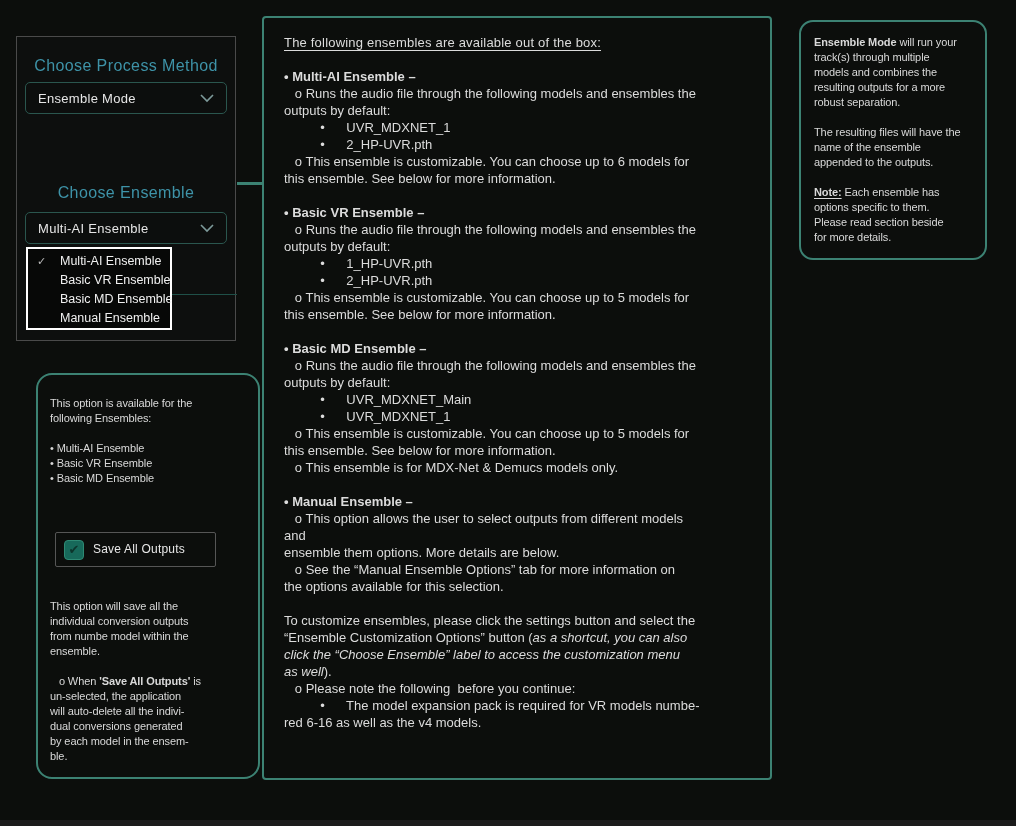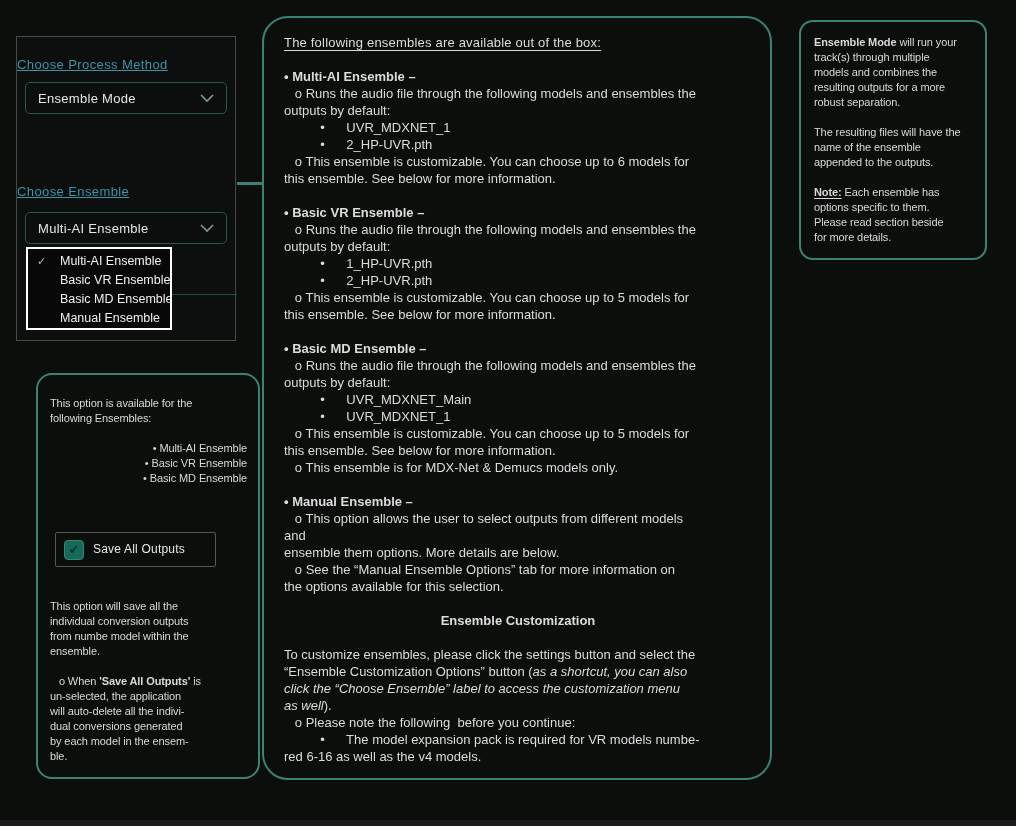--- a/index.html
+++ b/index.html
@@ -12,22 +12,22 @@
     overflow:hidden;
   }
   .bottom-strip{ position:absolute; left:0; bottom:0; width:1016px; height:6px; background:#1c1c1c; }
 
   
   .process-panel{
     position:absolute; left:16px; top:36px; width:220px; height:305px;
     background:#0d0f0e; border:1px solid #4a4a4a;
   }
   .teal-label{
-    color:#3e93a8; font-size:13px; letter-spacing:.4px;
-    position:absolute; width:100%;text-decoration:underline;
+    color:#3e93a8; font-size:16px; text-align:center; letter-spacing:.4px;
+    position:absolute; width:100%;
   }
   .method-label{ top:20px; }
   .ensemble-label{ top:147px; }
   .selectbox{
     position:absolute; left:8px; width:202px; height:32px;
     border:1px solid #2a564e; border-radius:5px; background:#0c0e0d;
     display:flex; align-items:center; padding:0 12px; cursor:default;
   }
   .select-method{ top:45px; }
   .select-ensemble{ top:175px; }
@@ -54,39 +54,39 @@
 
   
   .round-panel{ position:absolute; border:2px solid #3c8273; border-radius:16px; background:#0c0e0c; }
 
   
   .save-panel{ left:36px; top:373px; width:224px; height:406px; padding:21px 11px 0 12px;
                font-size:11px; line-height:15px; color:#d9d9d9; letter-spacing:-.1px; }
   .pre{ white-space:pre-wrap; }
   .save-panel .intro{ margin-bottom:15px; }
   .save-panel .ens-list{ }
-  .save-list-line{ height:15px;text-align:right; }
+  .save-list-line{ height:15px; }
   .checkbox-box{
     margin:46px 0 0 5px; width:161px; height:35px; border:1px solid #565656; border-radius:2px;
     display:flex; align-items:center; padding:0 8px; cursor:default;
   }
   .checkbox{
     width:20px; height:20px; background:#17695a; border:1px solid #2e8a74; border-radius:4px;
     display:flex; align-items:center; justify-content:center; flex:0 0 auto;
   }
   .checkbox .tick{ color:#0c352c; font-size:13px; font-family:"DejaVu Sans", sans-serif; line-height:1; }
   .checkbox-label{ margin-left:9px; color:#e8e8e8; font-size:12px; letter-spacing:.2px; }
   .save-panel .desc1{ margin-top:32px; }
   .save-panel .desc2{ margin-top:15px; }
   .b{ font-weight:bold; }
   .bu{ font-weight:bold; text-decoration:underline; text-underline-offset:2px; }
   .i{ font-style:italic; }
 
   
-  .doc-panel{ left:262px; top:16px; width:510px; height:764px; border-radius:26px;
+  .doc-panel{ left:262px; top:16px; width:510px; height:764px; border-radius:4px;
               padding:16px 18px 0 20px; font-size:13px; line-height:17px; color:#dcdcdc; }
   .doc-heading{
     text-decoration:underline; text-underline-offset:3px; margin-bottom:17px; letter-spacing:.2px;
   }
   .doc-section{ margin-bottom:17px; }
   .sec-title{ font-weight:bold; height:17px; }
   .doc-line{ min-height:17px; white-space:pre-wrap; }
   .custom-title{ font-weight:bold; text-align:center; margin:0 0 17px 0; height:17px; }
   .custom-para{ white-space:pre-wrap; }
 
@@ -221,21 +221,20 @@
     <div>
 
     <div class="doc-line">   o This option allows the user to select outputs from different models</div>
         <div class="doc-line">and</div>
         <div class="doc-line">ensemble them options. More details are below.</div>
         <div class="doc-line">   o See the “Manual Ensemble Options” tab for more information on</div>
         <div class="doc-line">the options available for this selection.</div>
       </div>
   </div>
 
-  <div class="custom-title">Ensemble Customization</div>
 
   <div class="custom-para"><span>To customize ensembles, please click the settings button and select the
 “Ensemble Customization Options” button (</span><span class="i">as a shortcut, you can also
 click the “Choose Ensemble” label to access the customization menu
 as well</span><span>).</span></div>
 
   <div class="doc-line">   o Please note the following  before you continue:</div>
 
   <div>
 

